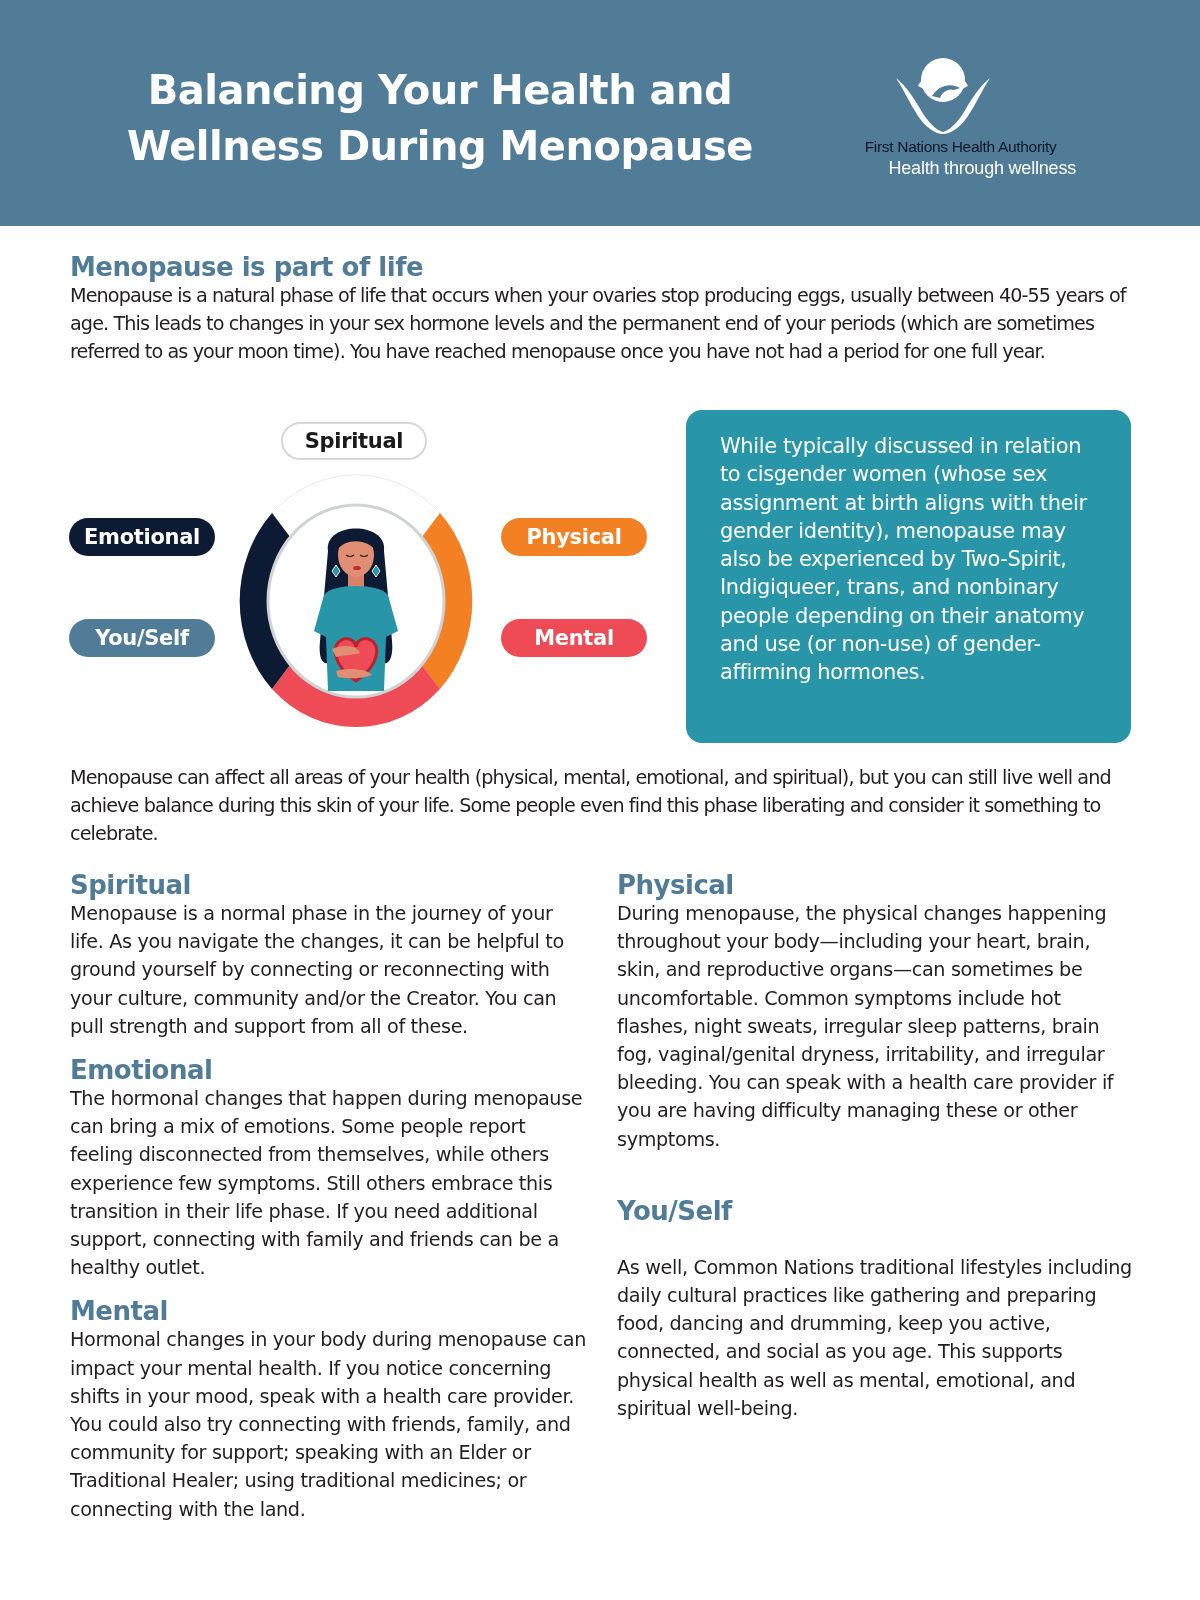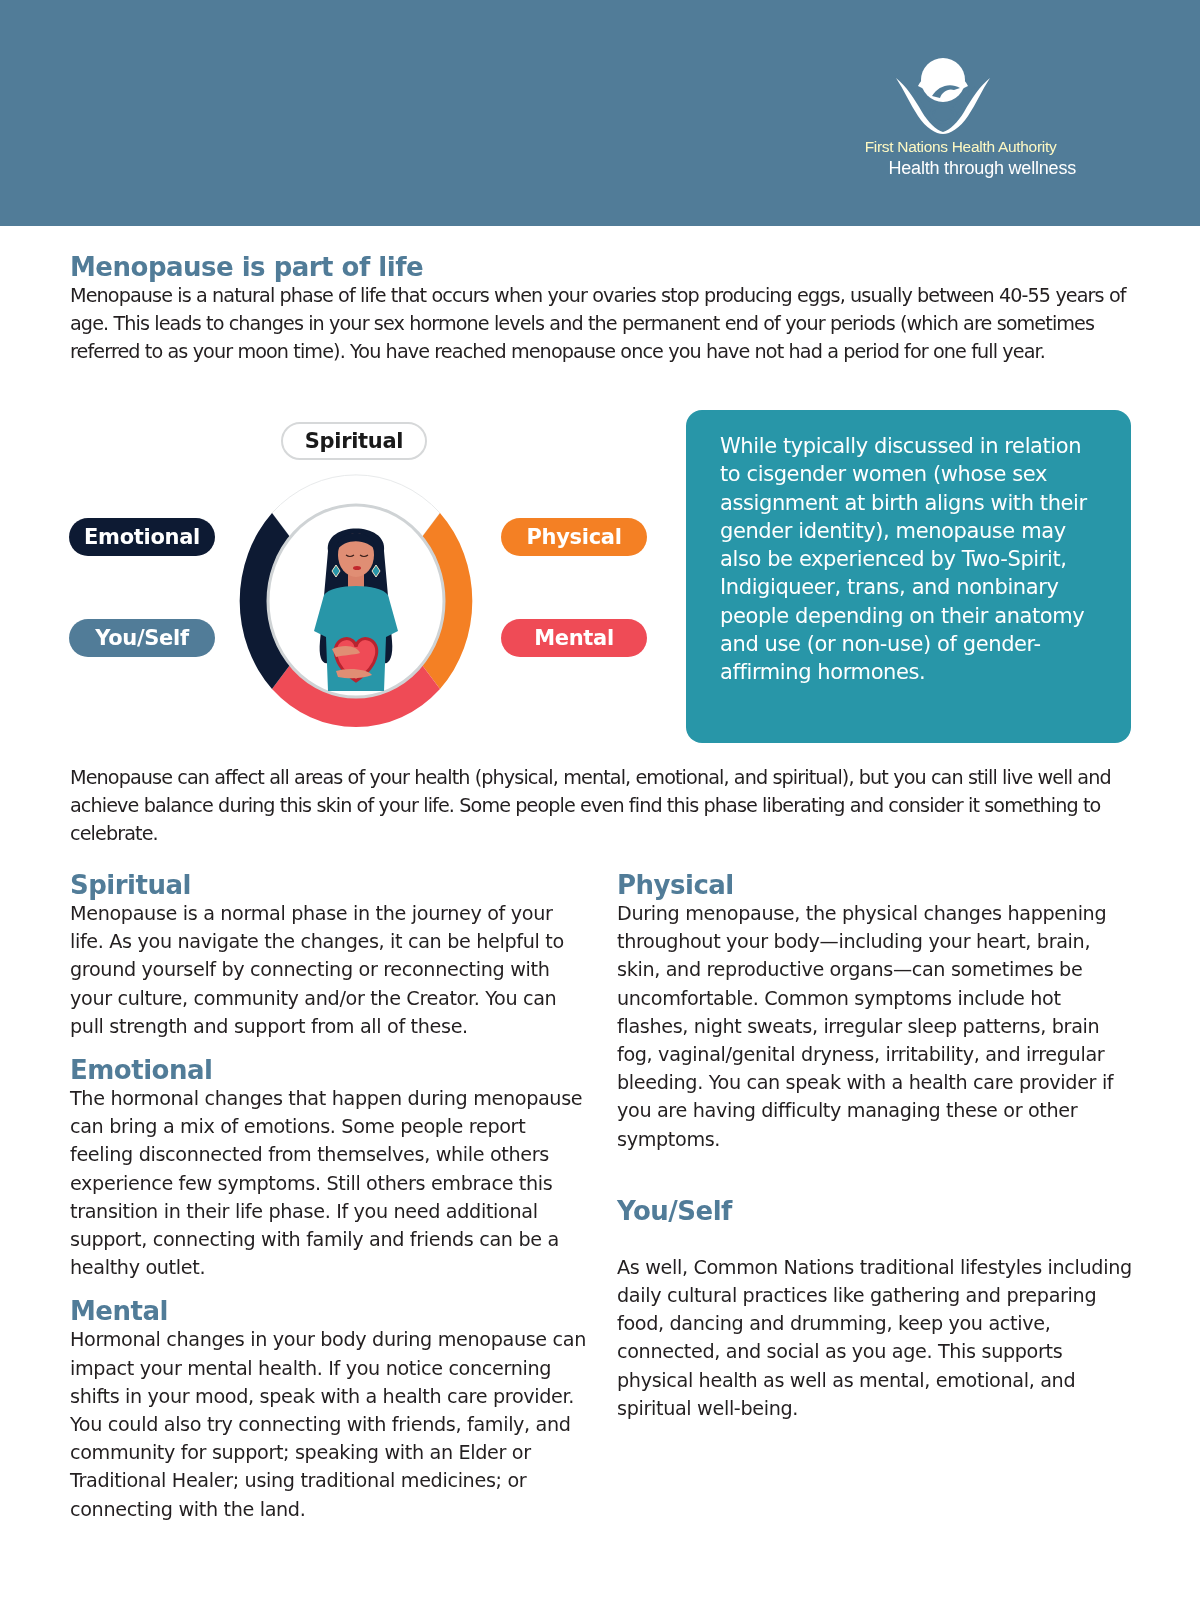--- a/index.html
+++ b/index.html
@@ -14,21 +14,21 @@
     position: absolute; left: 120px; top: 62px; width: 640px;
     text-align: center; color: #ffffff; font-weight: bold;
     font-family: "DejaVu Sans", sans-serif; font-size: 40px; line-height: 56px;
     letter-spacing: -0.5px;
   }
   .header-title span { display: block; }
   .logo { position: absolute; left: 848px; top: 56px; width: 240px; height: 130px; }
   .logo-mark { position: absolute; left: 40px; top: 0; width: 110px; height: 78px; }
   .logo-name {
     position: absolute; left: 0; top: 82px; width: 225px; text-align: center;
-    color: #fef9c3; font-family: "Liberation Sans", sans-serif; font-size: 15.5px;
+    color: #0f172a; font-family: "Liberation Sans", sans-serif; font-size: 15.5px;
     letter-spacing: -0.3px;
   }
   .logo-tag {
     position: absolute; right: 12px; top: 102px; color: #ffffff;
     font-family: "Liberation Sans", sans-serif; font-size: 18px; letter-spacing: -0.2px;
   }
 
   .h2 {
     color: #517c98; font-weight: bold; font-family: "DejaVu Sans", sans-serif;
     font-size: 26px; letter-spacing: -0.5px; line-height: 30px;
@@ -73,20 +73,24 @@
   .col-left { position: absolute; left: 70px; top: 870px; width: 520px; }
   .col-right { position: absolute; left: 617px; top: 870px; width: 520px; }
   .section { margin-bottom: 14px; }
   .section .h2 { margin-bottom: 0; }
   .gap { height: 28px; }
 </style>
 </head>
 <body>
 
 <div class="header">
+  <h1 class="header-title">
+    <span>Balancing Your Health and</span>
+    <span>Wellness During Menopause</span>
+  </h1>
   <div class="logo">
     <svg class="logo-mark" viewBox="0 0 110 78">
       <path d="M30 30 A28 28 0 0 1 80 30 L72 34 A20 20 0 0 0 38 34 Z" fill="#ffffff"></path>
       <circle cx="55" cy="24" r="22" fill="#ffffff"></circle>
       <path d="M8 22 C18 30 26 42 34 56 C40 66 48 74 55 76 C62 74 70 66 76 56 C84 42 92 30 102 22 C94 34 88 48 80 60 C72 72 62 78 55 78 C48 78 38 72 30 60 C22 48 16 34 8 22 Z" fill="#ffffff"></path>
       <path d="M22 30 C30 40 36 50 42 60 L48 56 C42 46 36 38 22 30 Z" fill="#517c98"></path>
       <path d="M88 30 C80 40 74 50 68 60 L62 56 C68 46 74 38 88 30 Z" fill="#517c98"></path>
       <path d="M44 40 C50 30 62 26 72 32 L66 34 C60 32 54 36 52 42 Z" fill="#517c98"></path>
       <ellipse cx="55" cy="58" rx="12" ry="8" fill="none" stroke="#517c98" stroke-width="3"></ellipse>
     </svg>

